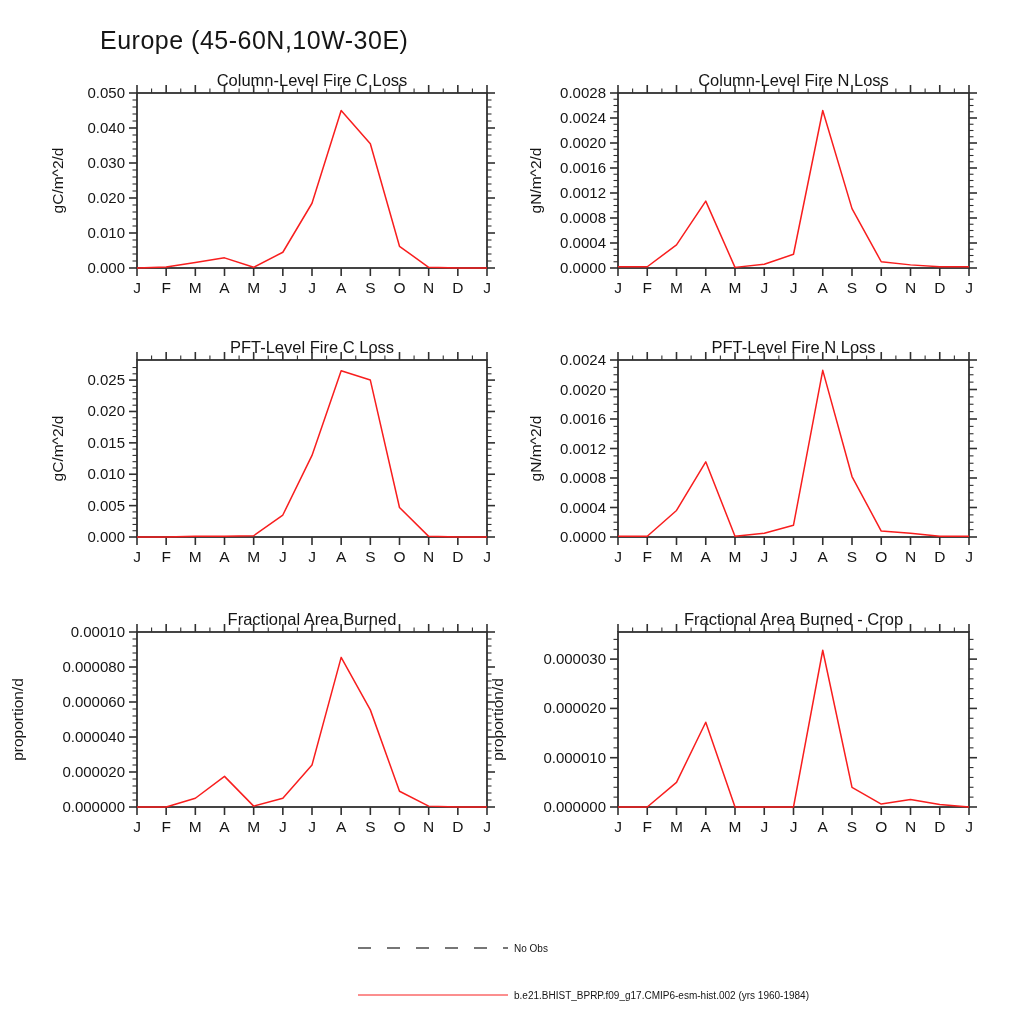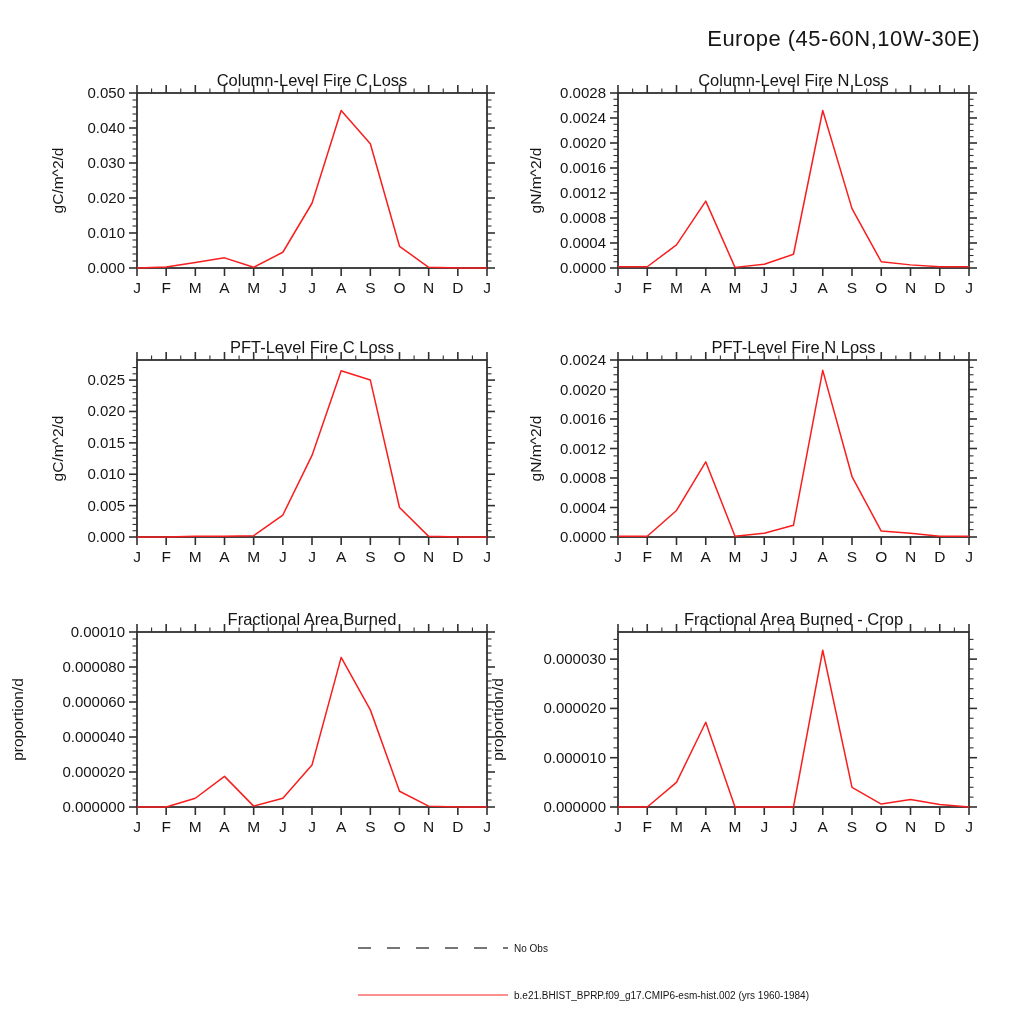--- a/index.html
+++ b/index.html
@@ -1,19 +1,19 @@
 <!DOCTYPE html>
 <html><head>
 <meta charset="utf-8">
 <style>
   html,body{margin:0;padding:0;background:#ffffff;}
   .page{position:relative;width:1024px;height:1024px;background:#ffffff;overflow:hidden;
         font-family:"Liberation Sans","DejaVu Sans",sans-serif;color:#111;}
-  .main-title{position:absolute;left:100px;top:26px;width:880px;text-align:right;
-              font-size:22px;letter-spacing:0.5px;color:#151515;}
+  .main-title{position:absolute;left:100px;top:26px;width:880px;text-align:left;
+              font-size:25px;letter-spacing:0.5px;color:#151515;}
   svg text{fill:#151515;}
 </style>
 </head>
 <body>
 
 <div class="page">
   <div class="main-title">Europe (45-60N,10W-30E)</div>
   <svg id="plot-svg" width="1024" height="1024" viewBox="0 0 1024 1024" style="position:absolute;left:0;top:0;">
       <g>
         <line x1="129" y1="93" x2="137" y2="93" stroke="#303030" stroke-width="1.6"></line>

